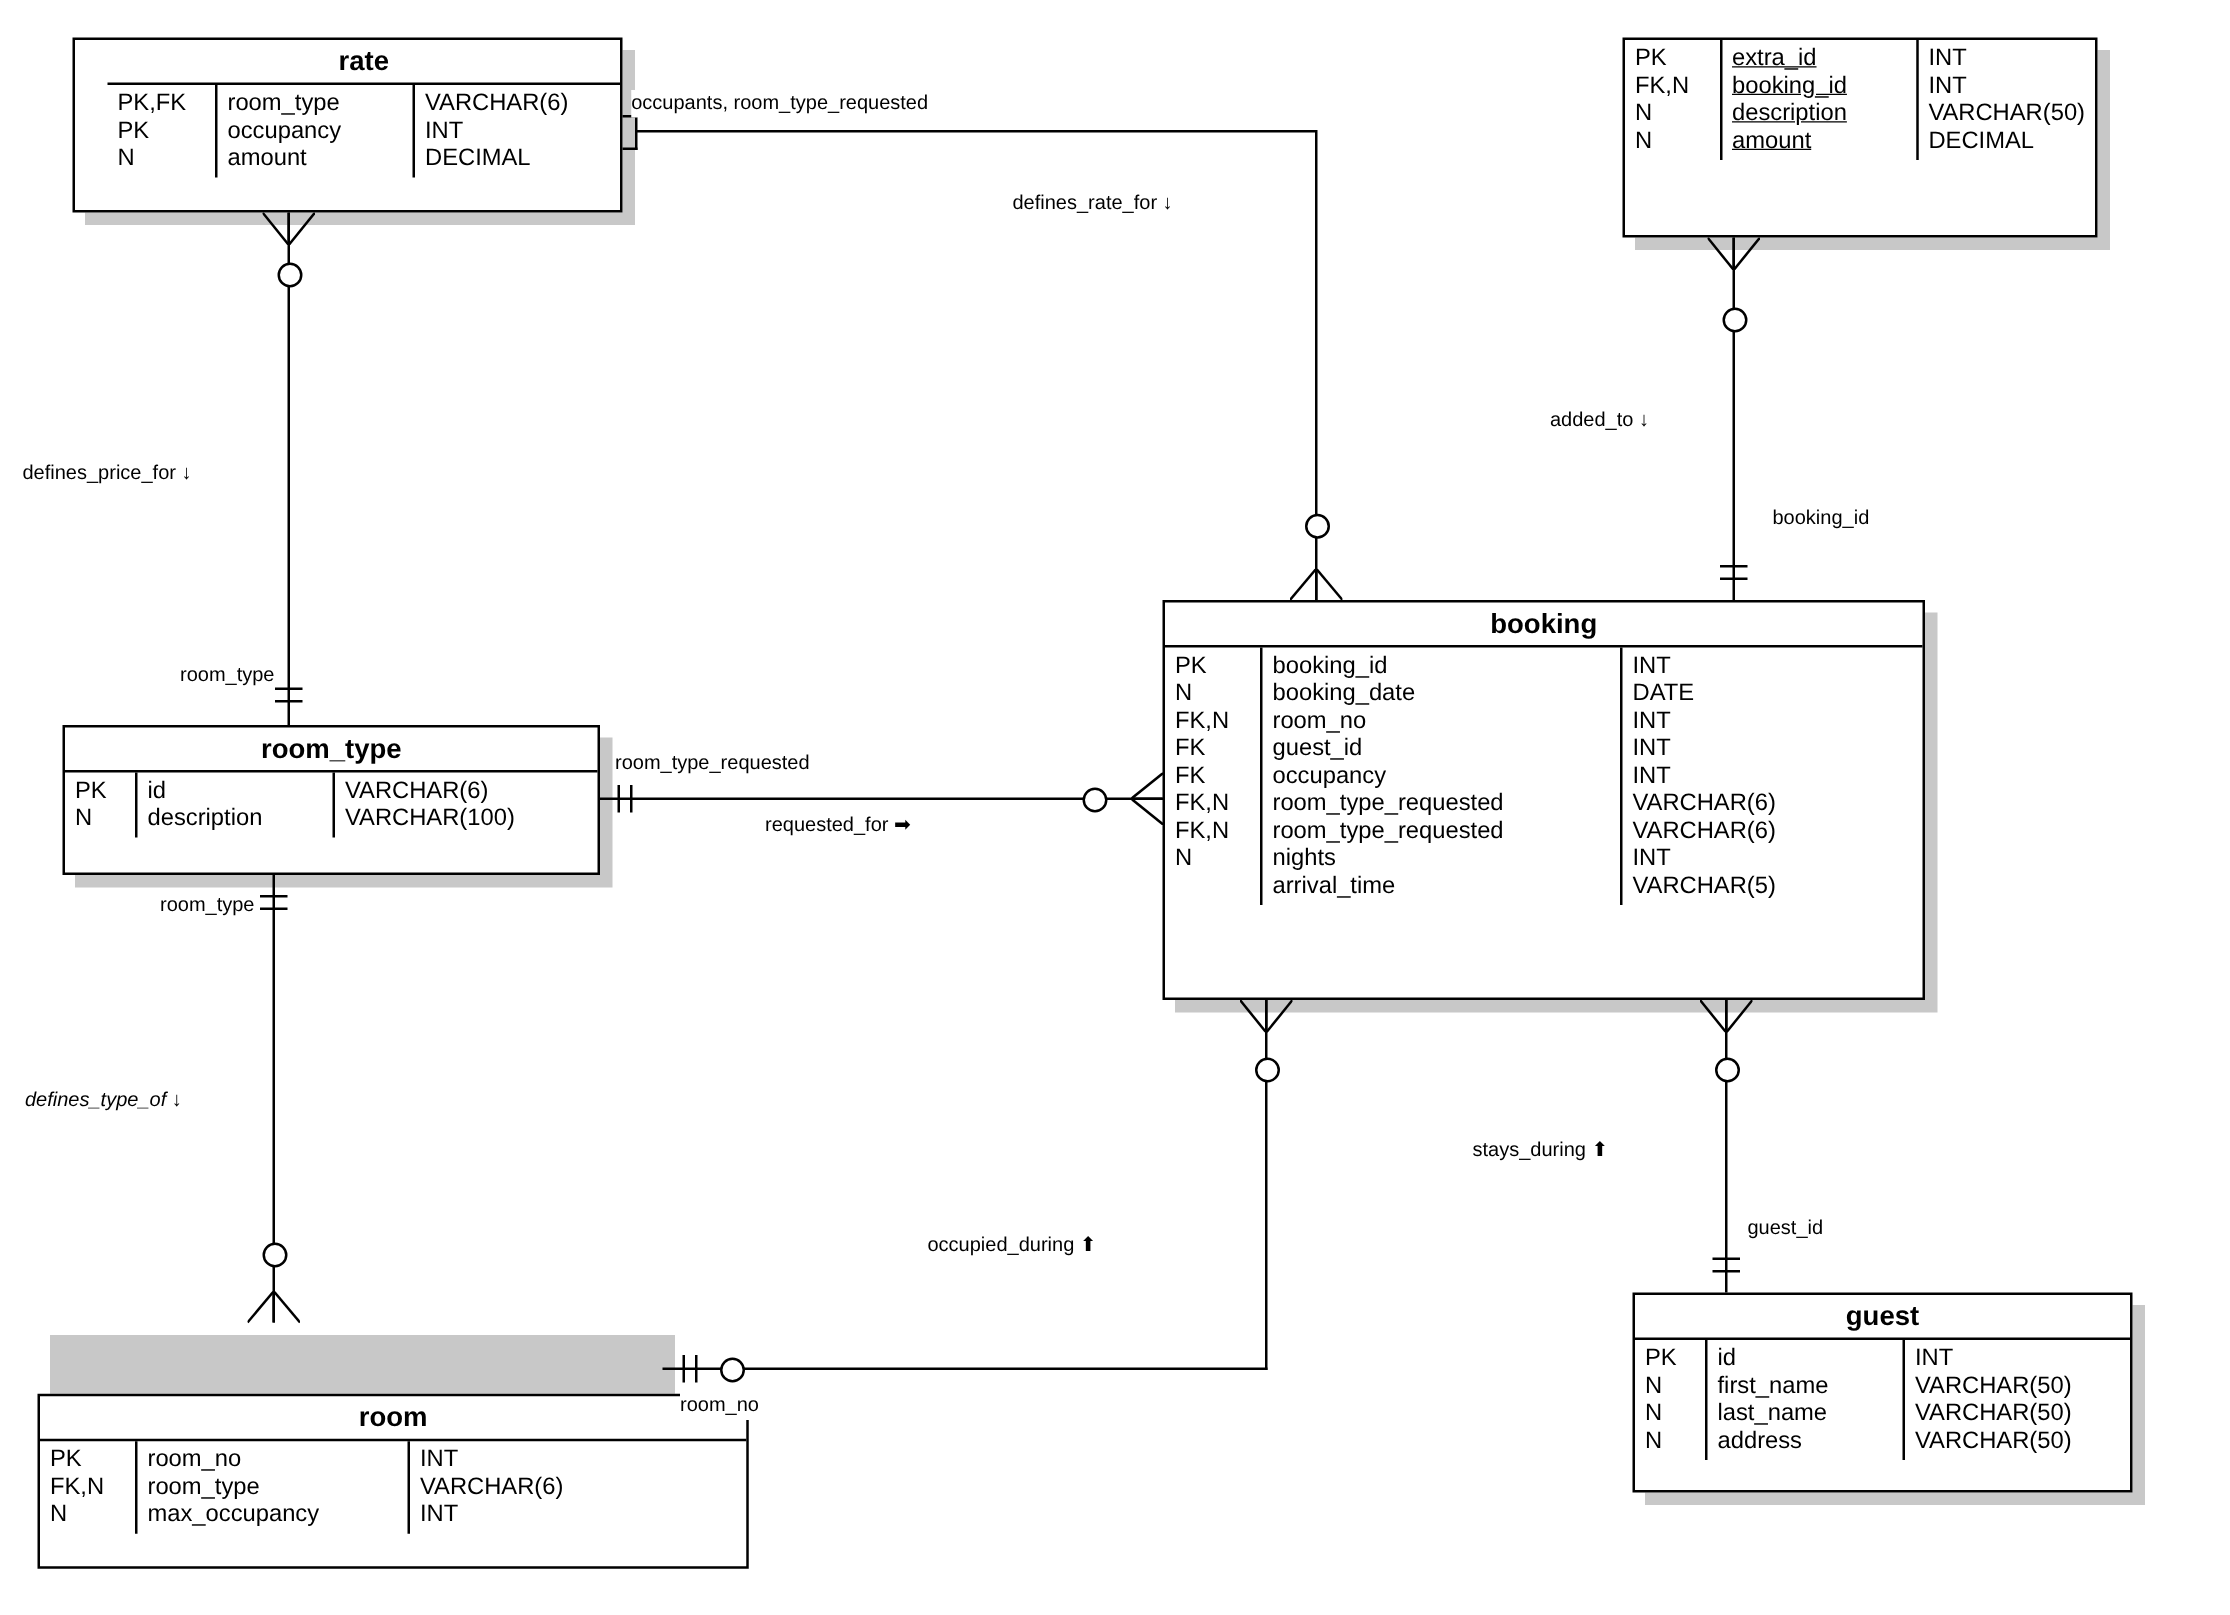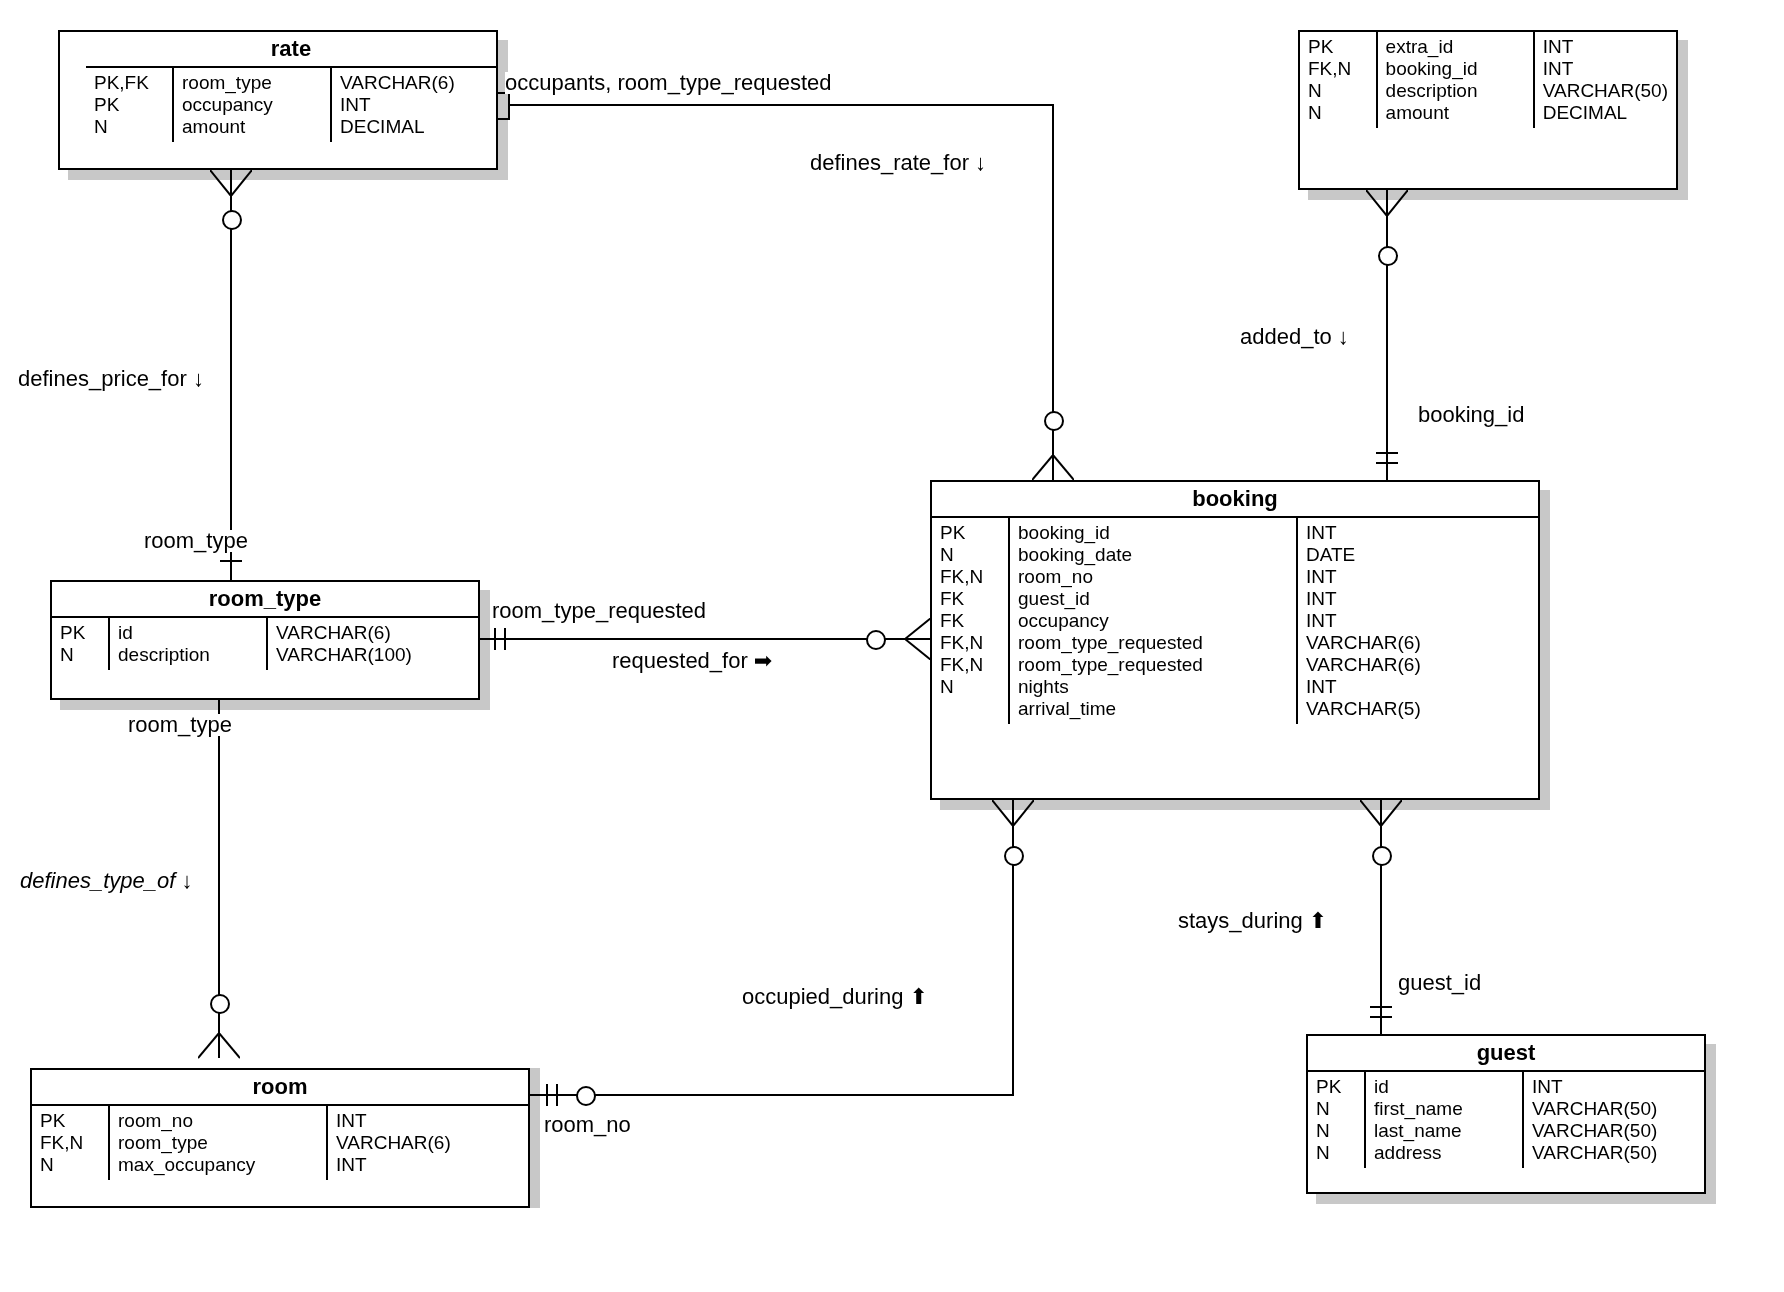--- a/index.html
+++ b/index.html
@@ -41,21 +41,21 @@
   .col {
     border-right: 2px solid #000;
     padding: 4px 8px;
     white-space: nowrap;
   }
   .col:last-child { border-right: none; }
   .col div { line-height: 22px; }
   .label {
     position: absolute;
     background: #fff;
-    font-size: 22px;
+    font-size: 16px;
     line-height: 22px;
     white-space: nowrap;
   }
   .line {
     position: absolute;
     background: #000;
   }
   .dot {
     position: absolute;
     width: 16px;
@@ -93,21 +93,21 @@
 
 <div class="shadow" style="left:1308px; top:40px; width:380px; height:160px;"></div>
 <div class="entity" style="left:1298px; top:30px; width:380px; height:160px;">
   <div class="cols">
     <div class="col" style="width:60px;">
       <div>PK</div>
       <div>FK,N</div>
       <div>N</div>
       <div>N</div>
     </div>
-    <div class="col" style="width:140px;">
+    <div class="col" style="width:140px;text-decoration:underline;">
       <div>extra_id</div>
       <div>booking_id</div>
       <div>description</div>
       <div>amount</div>
     </div>
     <div class="col">
       <div>INT</div>
       <div>INT</div>
       <div>VARCHAR(50)</div>
       <div>DECIMAL</div>
@@ -168,21 +168,21 @@
       <div>INT</div>
       <div>VARCHAR(6)</div>
       <div>VARCHAR(6)</div>
       <div>INT</div>
       <div>VARCHAR(5)</div>
     </div>
   </div>
 </div>
 
 <div class="shadow" style="left:40px; top:1068px; width:500px; height:140px;"></div>
-<div class="entity" style="left:30px; top:1068px; width:500px; height:140px;">
+<div class="entity" style="left:30px; top:1115px; width:569px; height:140px;">
   <div class="title">room</div>
   <div class="cols">
     <div class="col" style="width:60px;">
       <div>PK</div>
       <div>FK,N</div>
       <div>N</div>
     </div>
     <div class="col" style="width:200px;">
       <div>room_no</div>
       <div>room_type</div>

